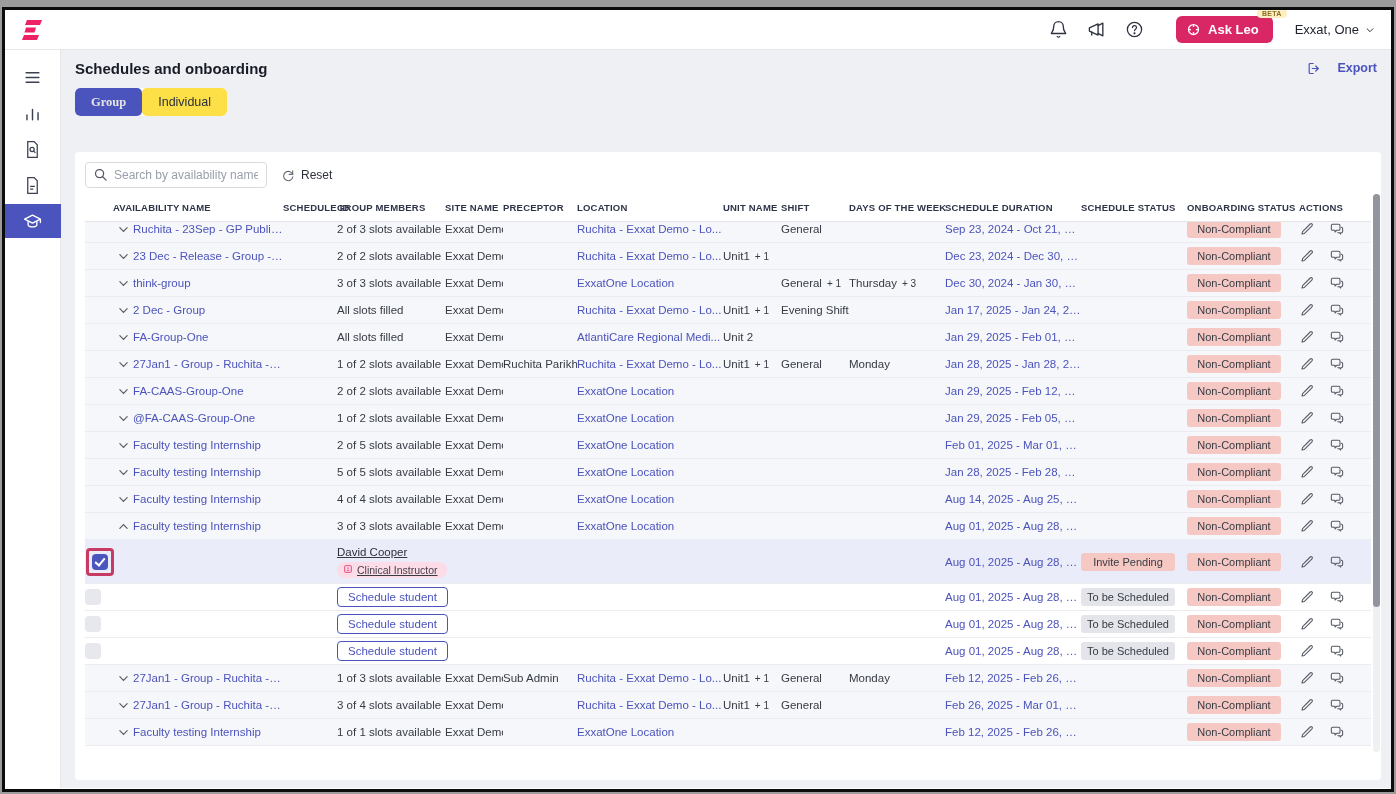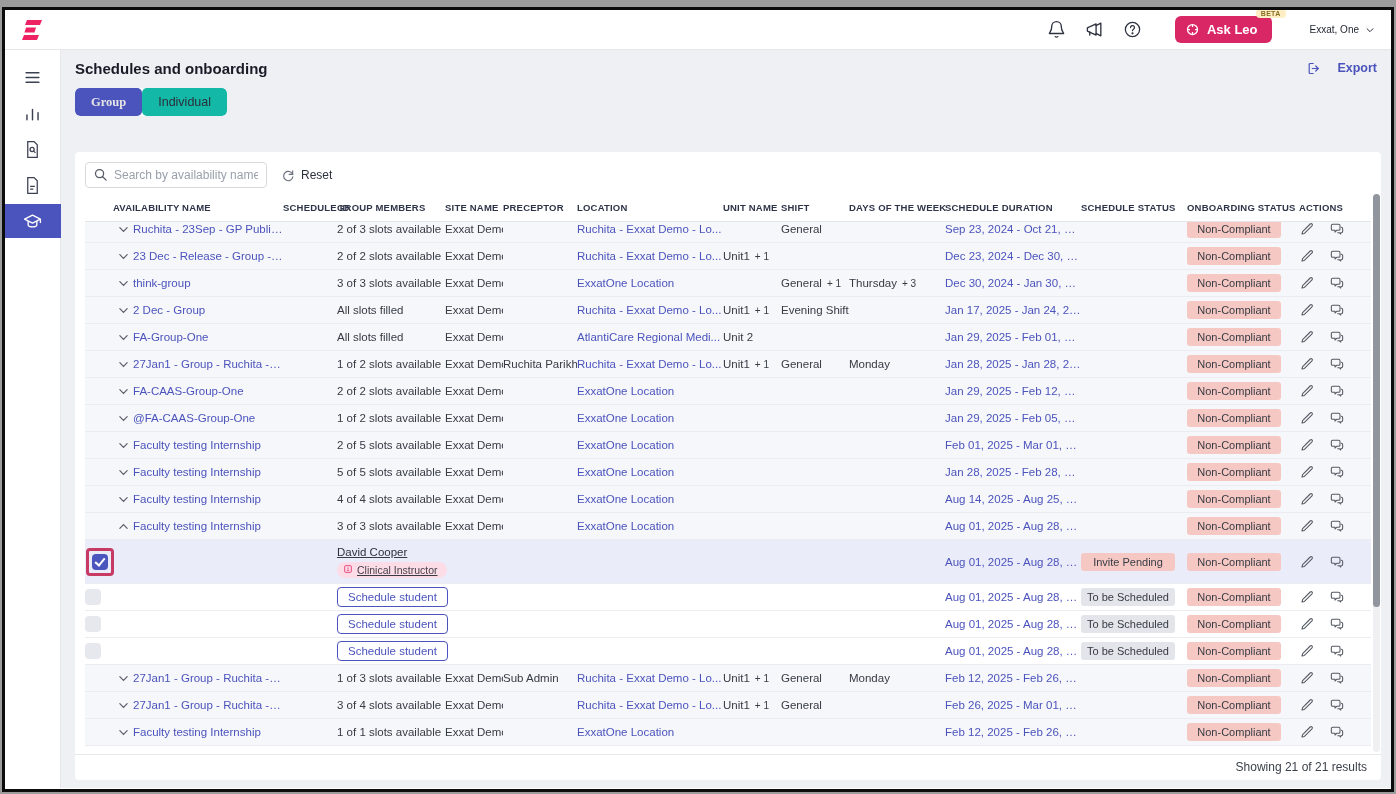--- a/index.html
+++ b/index.html
@@ -9,38 +9,38 @@
 
   
   .topbar { height:40px; background:#fff; border-bottom:1px solid #e7e7ea; display:flex; align-items:center; padding:0 16px; }
   .logo { width:24px; height:24px; }
   .topbar-right { margin-left:auto; display:flex; align-items:center; gap:18px; }
   .tb-icon { width:20px; height:20px; color:#2f3340; cursor:pointer; display:flex; align-items:center; justify-content:center; }
   .tb-icon svg { width:19px; height:19px; }
   .askleo { position:relative; background:#d92765; color:#fff; border:none; border-radius:6px; height:27px; padding:0 14px 0 10px; display:flex; align-items:center; gap:7px; font-size:13px; font-weight:bold; cursor:pointer;margin-left:14px; }
   .askleo svg { width:15px; height:15px; }
   .beta { position:absolute; top:-7px; right:-14px; background:#fdeec4; color:#8a6d20; font-size:7px; font-weight:bold; padding:1px 5px; border-radius:4px; letter-spacing:.3px; }
-  .usermenu { display:flex; align-items:center; gap:6px; font-size:10px; color:#1e222c; cursor:pointer; margin-left:20px; }
+  .usermenu { display:flex; align-items:center; gap:6px; font-size:13px; color:#1e222c; cursor:pointer; margin-left:4px; }
   .chev { width:10px; height:10px; }
 
   
   .bodywrap { display:flex; height:calc(100% - 41px); }
   .sidebar { width:56px; background:#fff; border-right:1px solid #e7e7ea; display:flex; flex-direction:column; align-items:center; padding-top:10px; }
   .sb-item { width:56px; height:34px; display:flex; align-items:center; justify-content:center; color:#3c4152; cursor:pointer; margin-bottom:2px; }
   .sb-item svg { width:19px; height:19px; }
   .sb-item.active { background:#4b53bc; color:#fff; }
   .main { flex:1; background:#eef0f4; padding:6px 14px 0 14px; position:relative; overflow:hidden; }
 
   .titlerow { display:flex; align-items:center; justify-content:space-between; height:24px; }
   .pagetitle { font-size:15px; font-weight:bold; color:#191c26; }
   .exportlink { display:flex; align-items:center; gap:15px; color:#4b53bc; font-size:12.5px; font-weight:bold; cursor:pointer; }
   .exportlink svg { width:15px; height:15px; }
 
   .tabsrow { margin-top:8px; display:inline-flex; background:#fff; border-radius:5px; overflow:hidden; }
-  .tab { min-width:64px; height:28px; padding:0 16px; font-size:12.5px; display:flex; align-items:center; justify-content:center; cursor:pointer; color:#2b2f3a; background:#14b8a6; border-radius:5px; }
+  .tab { min-width:64px; height:28px; padding:0 16px; font-size:12.5px; display:flex; align-items:center; justify-content:center; cursor:pointer; color:#2b2f3a; background:#fde047; border-radius:5px; }
   .tab.active { background:#4b53bc; color:#e5e5e5; font-weight:bold;font-family:Liberation Serif, serif; }
 
   .btnrow { margin-top:4px; display:flex; justify-content:flex-end; align-items:center; gap:10px; height:34px; }
   .btn-disabled { background:#f3f4f7; border:1px solid #dcdde2; color:#b3b7c0; border-radius:4px; font-size:13px; padding:6px 14px; cursor:default; }
   .ann-btn { border:3px solid #c73a63; border-radius:5px; padding:2px; }
   .btn-outline { background:#fff; border:1px solid #4b53bc; color:#4b53bc; border-radius:4px; font-size:13px; padding:6px 14px; cursor:pointer; }
 
   
   .panel { position:absolute; left:14px; right:10px; top:102px; bottom:8px; background:#fff; border-radius:4px; padding:8px 10px 0 10px; overflow:hidden; }
   .searchrow { display:flex; align-items:center; gap:14px; height:30px; }
@@ -993,21 +993,20 @@
                       </svg></span>
                     <span class="act-ic"><svg viewBox="0 0 24 24" fill="none" stroke="currentColor" stroke-width="1.6" stroke-linejoin="round">
                         <path d="M7 5h9a2 2 0 012 2v5a2 2 0 01-2 2h-3l-2.5 2.5V14H7a2 2 0 01-2-2V7a2 2 0 012-2z"></path>
                         <path d="M19.5 9.5h.5a2 2 0 012 2v4a2 2 0 01-2 2h-1v2l-2-2h-3"></path>
                       </svg></span>
                   </div>
                 </div>
               </div>
         </div>
 
-        <div class="tfoot">Showing 21 of 21 results</div>
         <div class="scrollbar">
           <div class="scroll-thumb"></div>
         </div>
       </div>
     </div>
   </div>
 </div>
 </div>
 
 </body></html>

